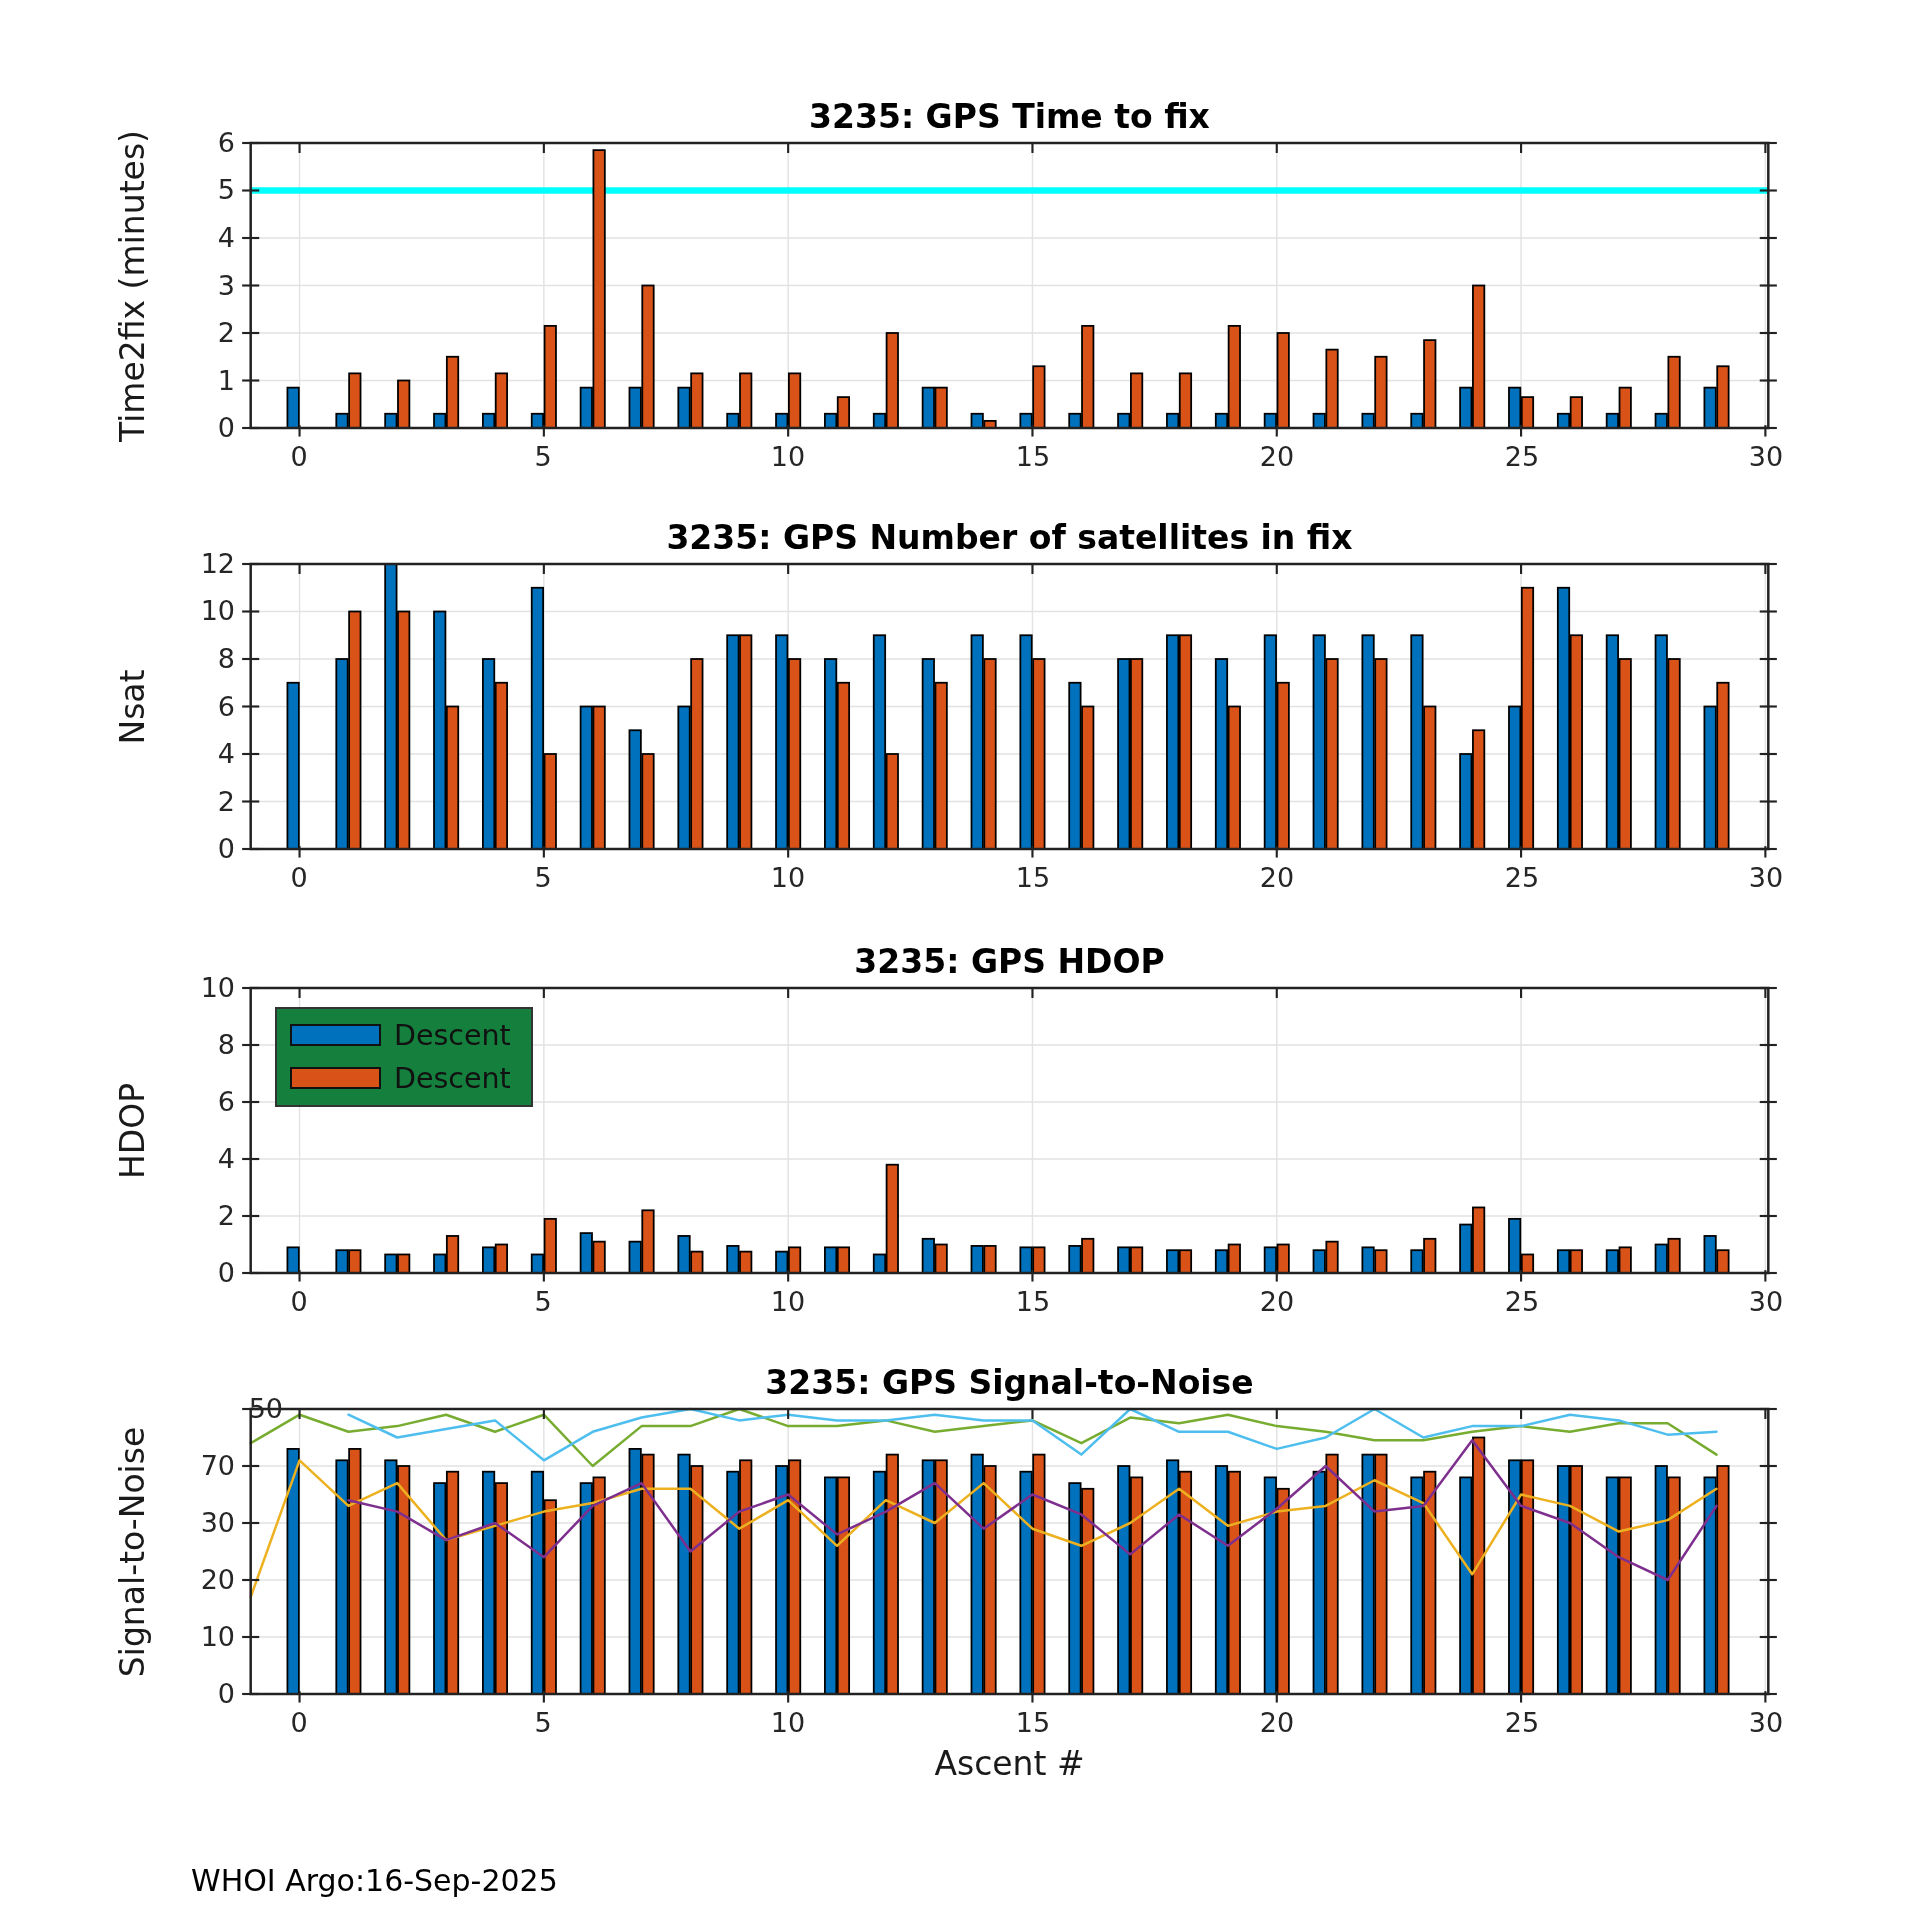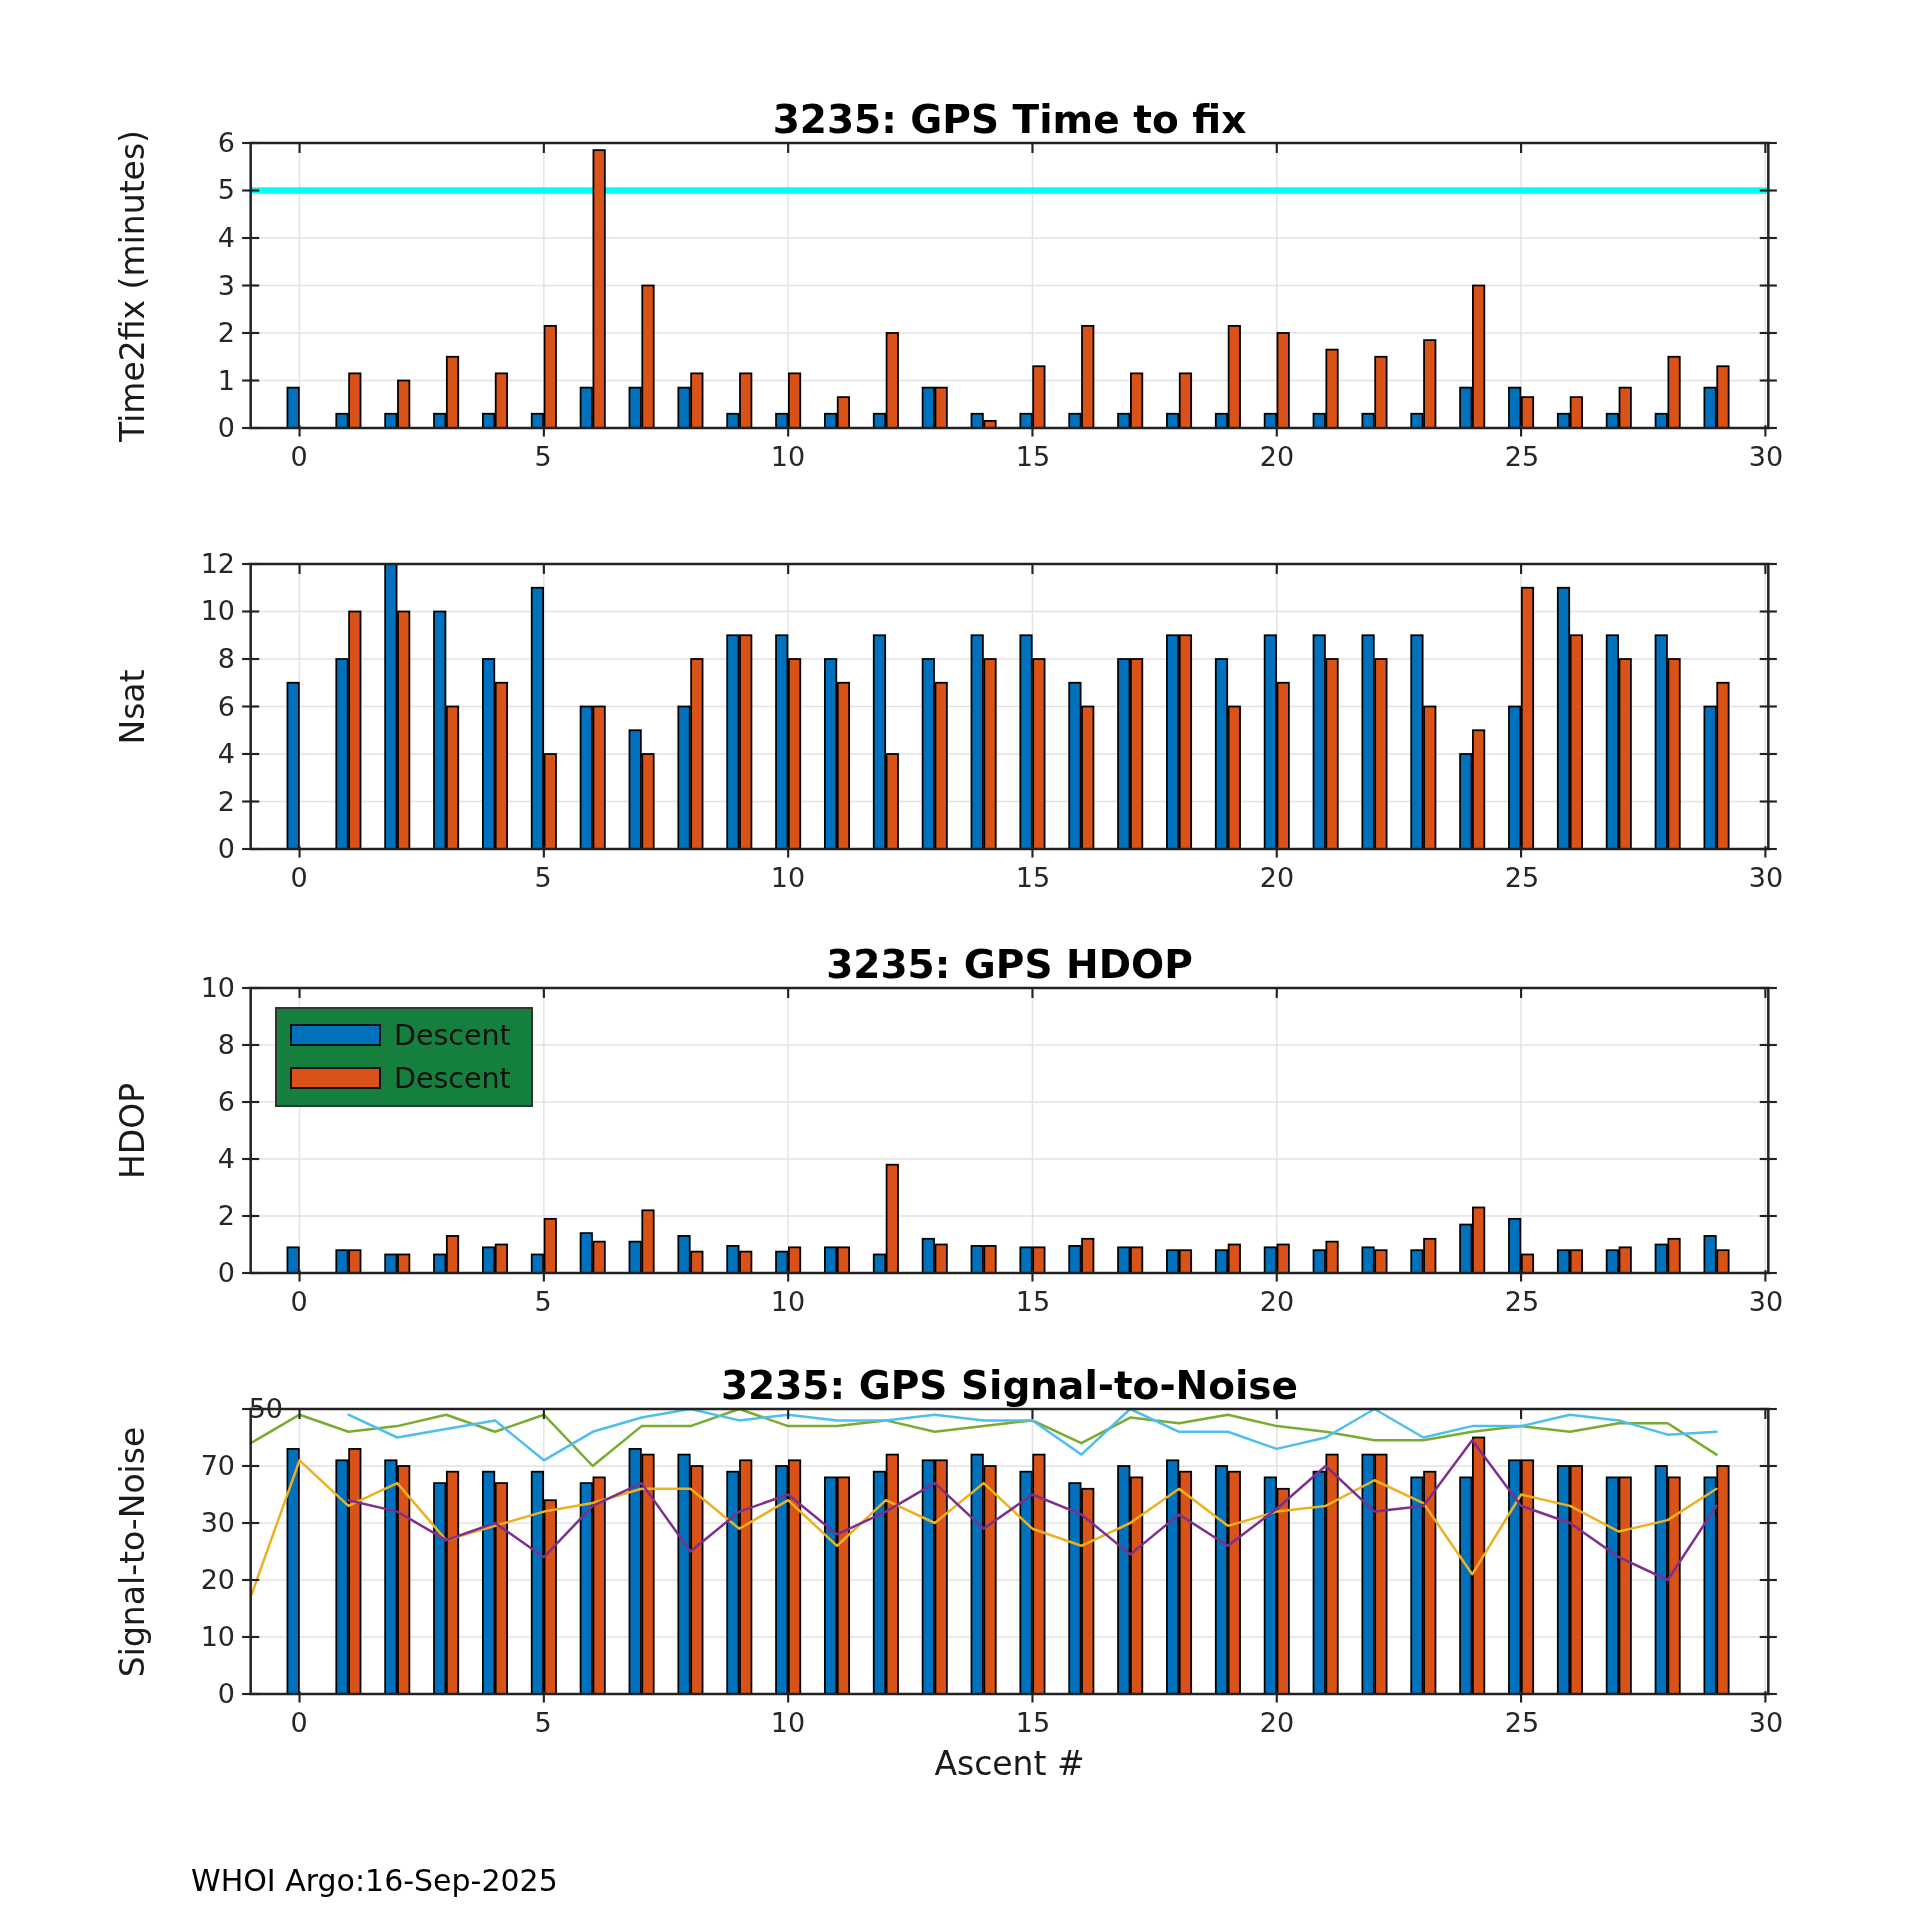--- a/index.html
+++ b/index.html
@@ -3,21 +3,21 @@
 <meta charset="utf-8">
 <style>
   html,body{margin:0;padding:0;background:#fff;}
   #figure{
     position:relative;width:1926px;height:1926px;background:#ffffff;
     font-family:"DejaVu Sans","Liberation Sans",sans-serif;color:#1a1a1a;overflow:hidden;
   }
   .panel{position:absolute;left:0;width:1926px;height:285px;}
   .panel-title{
     position:absolute;left:250px;width:1519px;top:-46px;height:41px;
-    text-align:center;font-size:39px;font-weight:bold;color:#000;white-space:nowrap;
+    text-align:center;font-size:33px;font-weight:bold;color:#000;white-space:nowrap;
   }
   .ylabel{
     position:absolute;left:132px;top:143px;transform:translate(-50%,-50%) rotate(-90deg);
     white-space:nowrap;font-size:33px;color:#1a1a1a;
   }
   .plot{position:absolute;left:250px;top:0;width:1519px;height:285px;overflow:visible;}
   .ytick-label{
     position:absolute;left:0;width:235px;text-align:right;font-size:27px;line-height:34px;color:#262626;
   }
   .xtick-label{
@@ -158,20 +158,21 @@
       <div class="xtick-label" style="left: 256px; top: 297px;">0</div>
       <div class="xtick-label" style="left: 500px; top: 297px;">5</div>
       <div class="xtick-label" style="left: 745px; top: 297px;">10</div>
       <div class="xtick-label" style="left: 990px; top: 297px;">15</div>
       <div class="xtick-label" style="left: 1234px; top: 297px;">20</div>
       <div class="xtick-label" style="left: 1479px; top: 297px;">25</div>
       <div class="xtick-label" style="left: 1723px; top: 297px;">30</div>
     </div>
 
   <div class="panel" style="top: 564px;">
+    <div class="panel-title">3235: GPS Number of satellites in fix</div>
     <div class="ylabel">Nsat</div>
     <svg class="plot" viewBox="0 0 2130 400">
         <line x1="68.57694784288475" y1="0" x2="68.57694784288475" y2="400" stroke="#E2E2E2" stroke-width="2"></line>
         <line x1="411.4616870573085" y1="0" x2="411.4616870573085" y2="400" stroke="#E2E2E2" stroke-width="2"></line>
         <line x1="754.3464262717322" y1="0" x2="754.3464262717322" y2="400" stroke="#E2E2E2" stroke-width="2"></line>
         <line x1="1097.231165486156" y1="0" x2="1097.231165486156" y2="400" stroke="#E2E2E2" stroke-width="2"></line>
         <line x1="1440.1159047005797" y1="0" x2="1440.1159047005797" y2="400" stroke="#E2E2E2" stroke-width="2"></line>
         <line x1="1783.0006439150034" y1="0" x2="1783.0006439150034" y2="400" stroke="#E2E2E2" stroke-width="2"></line>
         <line x1="2125.8853831294273" y1="0" x2="2125.8853831294273" y2="400" stroke="#E2E2E2" stroke-width="2"></line>
         <line x1="0" y1="333.33333333333337" x2="2130" y2="333.33333333333337" stroke="#E2E2E2" stroke-width="2"></line>

